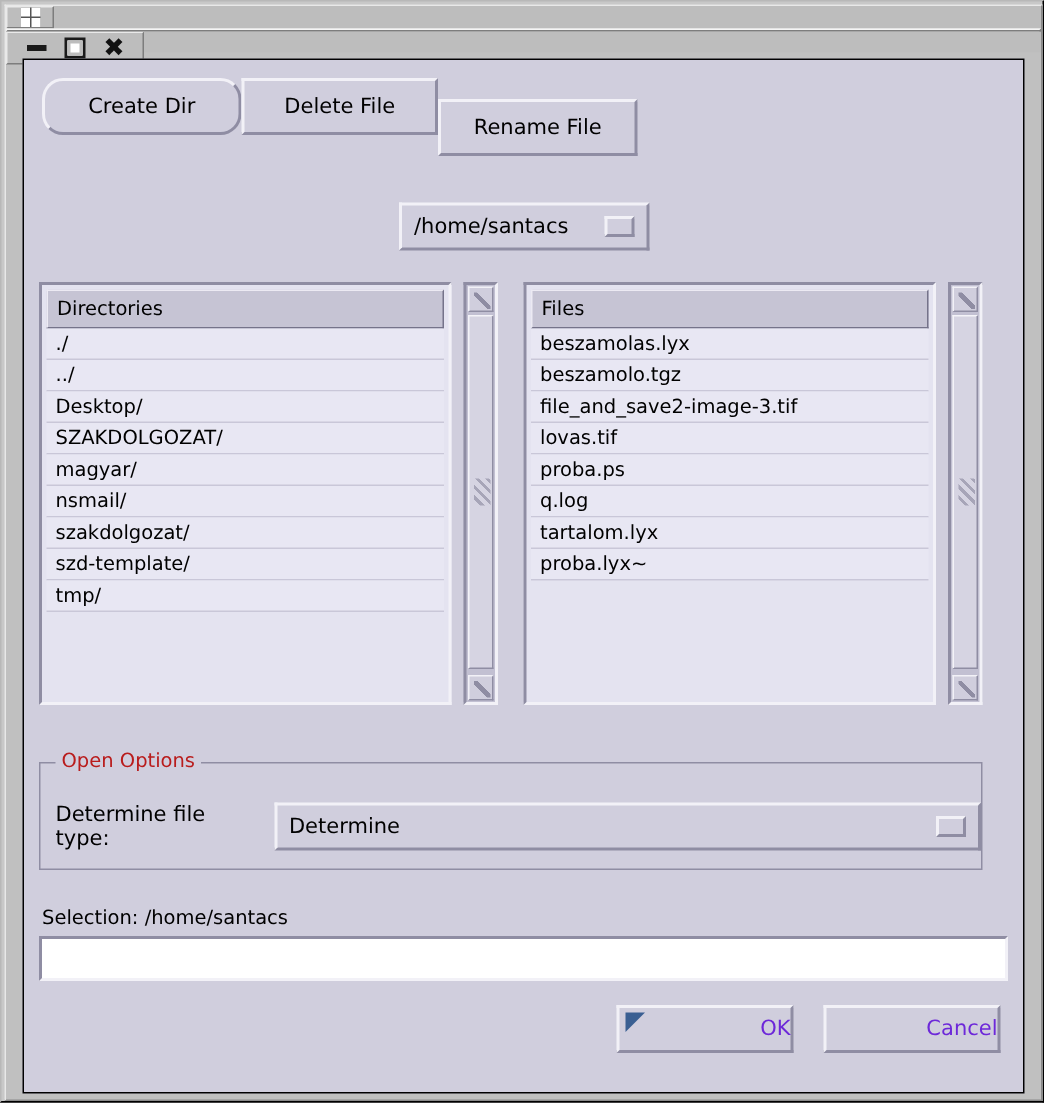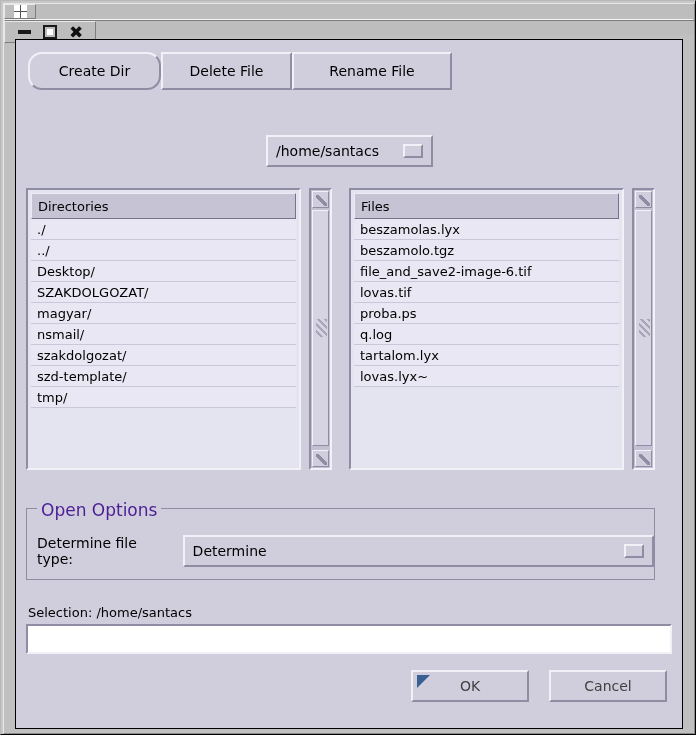--- a/index.html
+++ b/index.html
@@ -157,21 +157,21 @@
     border-left: 2px solid #f2f1f7;
     border-right: 2px solid #8f8da3;
     border-bottom: 2px solid #8f8da3;
     display: flex; align-items: center; justify-content: center;
     font-size: 14px; color: #000;
     cursor: default;
     padding: 0 16px;
   }
   .mbtn.w1 { width: 133px; border-radius: 14px; }
   .mbtn.w2 { width: 131px; }
-  .mbtn.w3 { width: 160px; }
+  .mbtn.w3 { width: 133px; margin-top: 14px; }
 
   
   .pathmenu {
     position: absolute; left: 250px; top: 95px;
     width: 167px; height: 32px;
     background: #d0cedd;
     border-top: 2px solid #f2f1f7;
     border-left: 2px solid #f2f1f7;
     border-right: 2px solid #8f8da3;
     border-bottom: 2px solid #8f8da3;
@@ -278,21 +278,21 @@
   .group {
     position: absolute; left: 10px; top: 468px;
     width: 629px; height: 72px;
     border: 1px solid #8f8da3;
     border-top-color: #8f8da3;
   }
   .group-legend {
     position: absolute; left: 10px; top: -9px;
     background: #d0cedd;
     padding: 0 4px;
-    font-size: 17px; color: #4c1d95;
+    font-size: 13px; color: #b91c1c;
   }
   .optrow {
     position: absolute; left: 10px; top: 26px;
     display: flex; align-items: center;
   }
   .optrow .caption { font-size: 14px; color: #000; margin-right: 8px; }
   .filetype-menu {
     width: 480px; height: 32px;
     background: #d0cedd;
     border-top: 2px solid #f2f1f7;
@@ -327,22 +327,22 @@
 
   
   .okbtn, .cancelbtn {
     position: absolute; top: 630px;
     height: 32px;
     background: #d0cedd;
     border-top: 2px solid #f2f1f7;
     border-left: 2px solid #f2f1f7;
     border-right: 2px solid #8f8da3;
     border-bottom: 2px solid #8f8da3;
-    display: flex; align-items: center; justify-content: center;
-    font-size: 14px; color: #404040;
+    display: flex; align-items: center; justify-content: flex-end;
+    font-size: 14px; color: #6d28d9;
     cursor: default;
   }
   .okbtn { left: 395px; width: 118px; }
   .cancelbtn { left: 533px; width: 118px; }
   .default-tri {
     position: absolute; left: 4px; top: 3px;
     width: 0; height: 0;
     border-left: 13px solid #3a5f92;
     border-bottom: 13px solid transparent;
   }
@@ -425,26 +425,26 @@
         <div class="sb-arrow down"></div>
       </div>
     </div>
 
     <div class="pane files">
       <div class="listbox">
         <div class="list-header">Files</div>
         <div class="list-rows">
             <div class="list-row">beszamolas.lyx</div>
             <div class="list-row">beszamolo.tgz</div>
-            <div class="list-row">file_and_save2-image-6.tif</div>
+            <div class="list-row">file_and_save2-image-3.tif</div>
             <div class="list-row">lovas.tif</div>
             <div class="list-row">proba.ps</div>
             <div class="list-row">q.log</div>
             <div class="list-row">tartalom.lyx</div>
-            <div class="list-row">lovas.lyx~</div>
+            <div class="list-row">proba.lyx~</div>
           </div>
       </div>
       <div class="vscroll">
         <div class="sb-arrow up"></div>
         <div class="sb-thumb"></div>
         <div class="sb-arrow down"></div>
       </div>
     </div>
 
     <div class="group">

